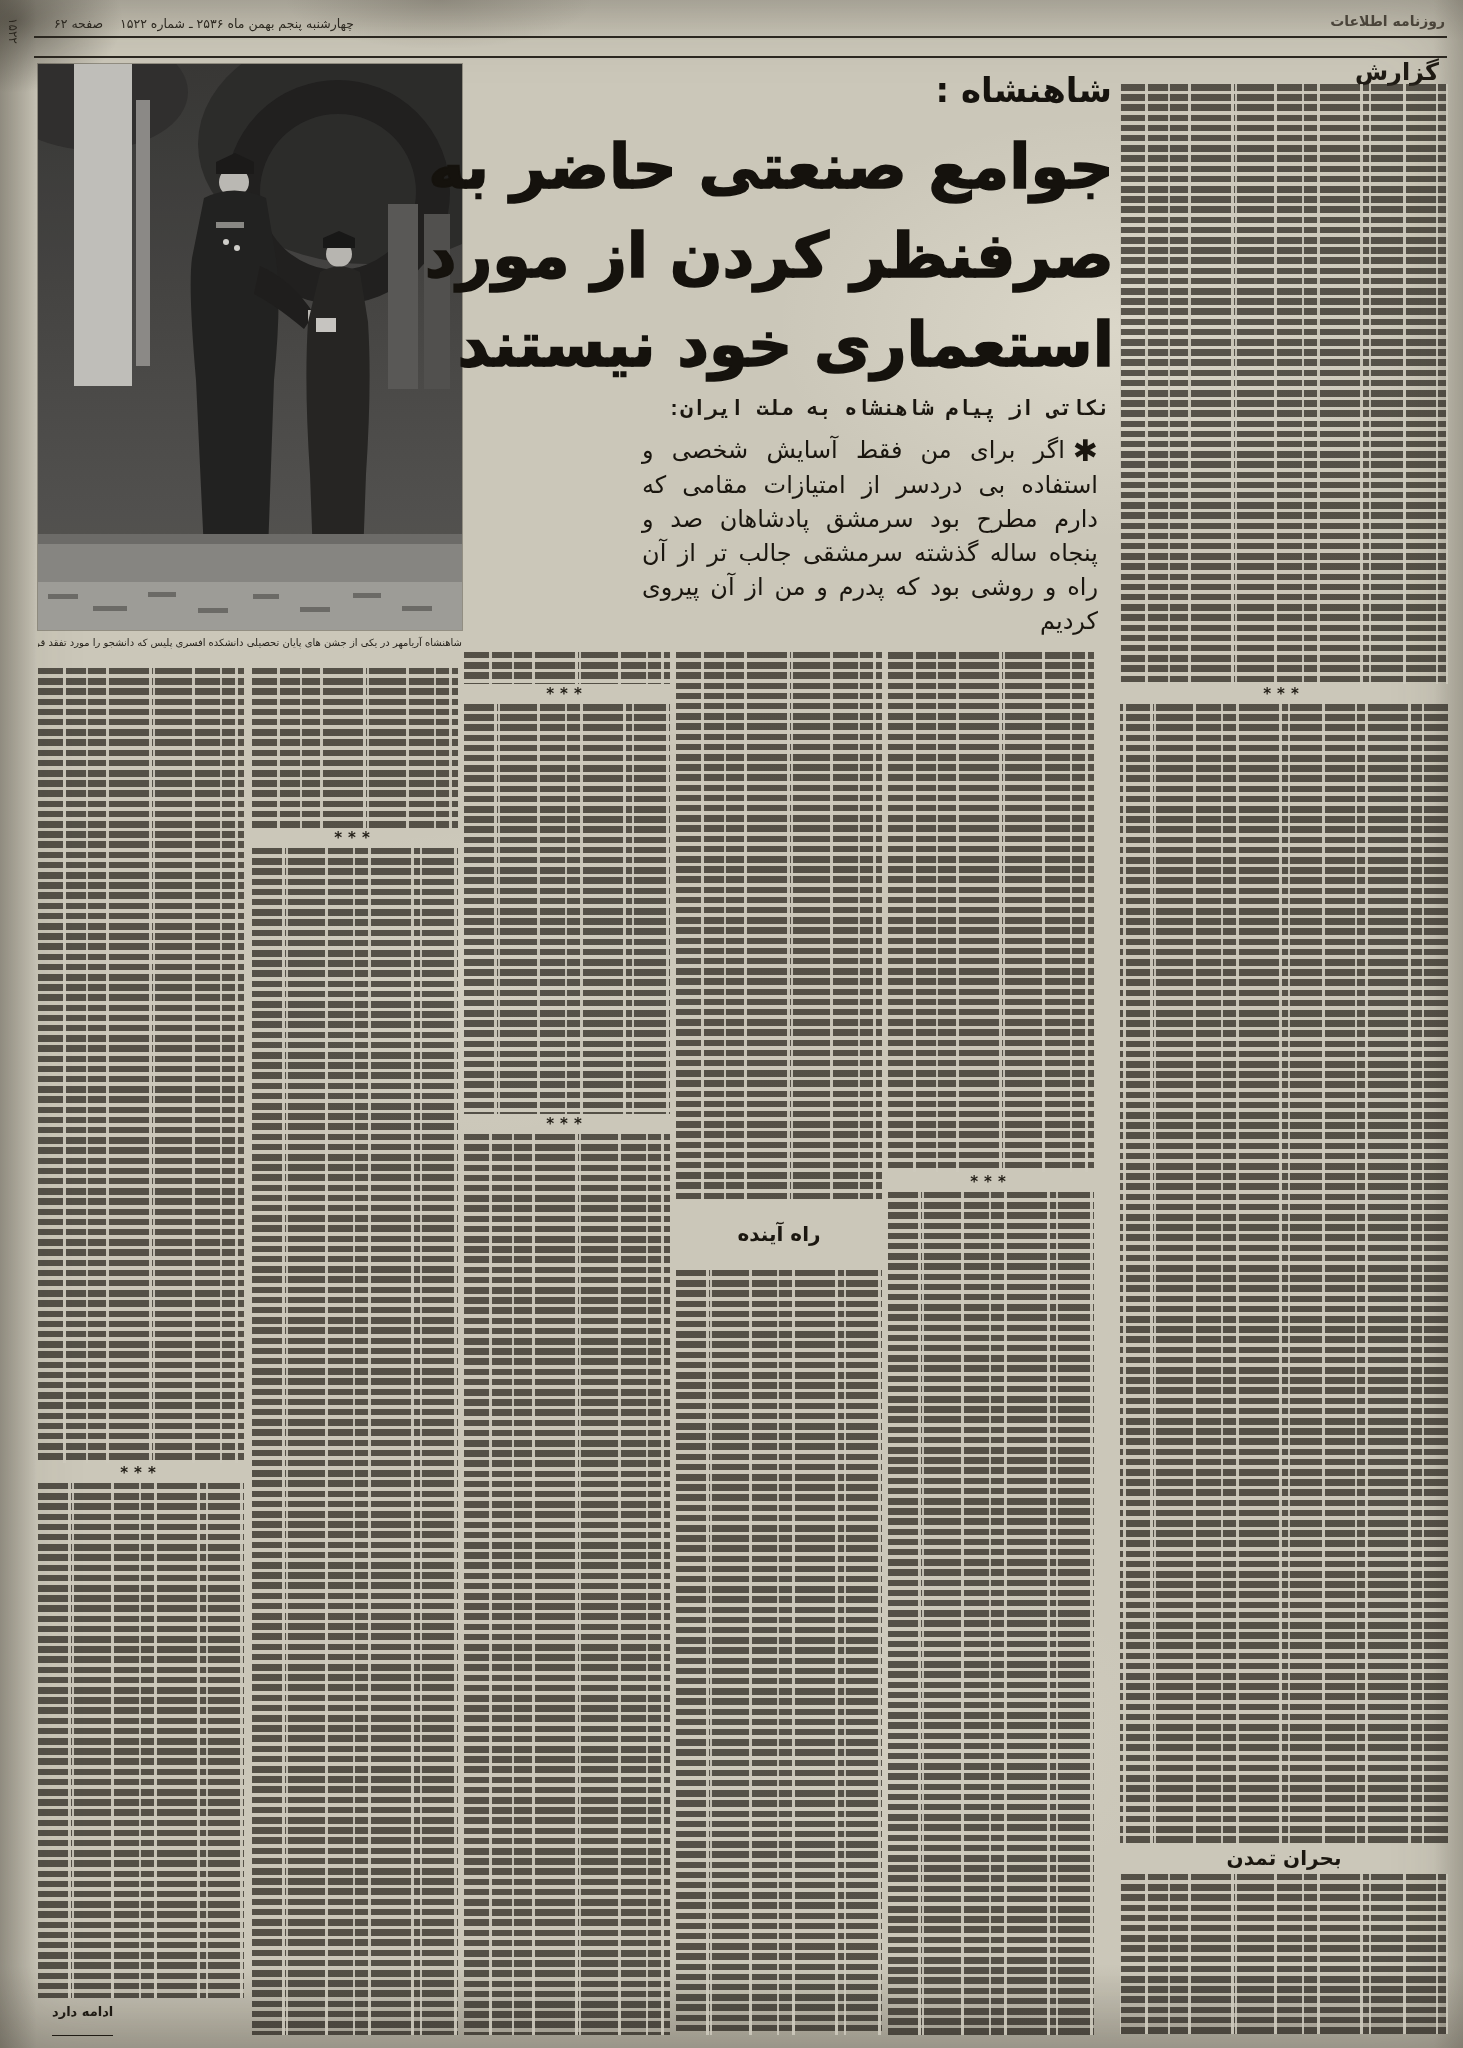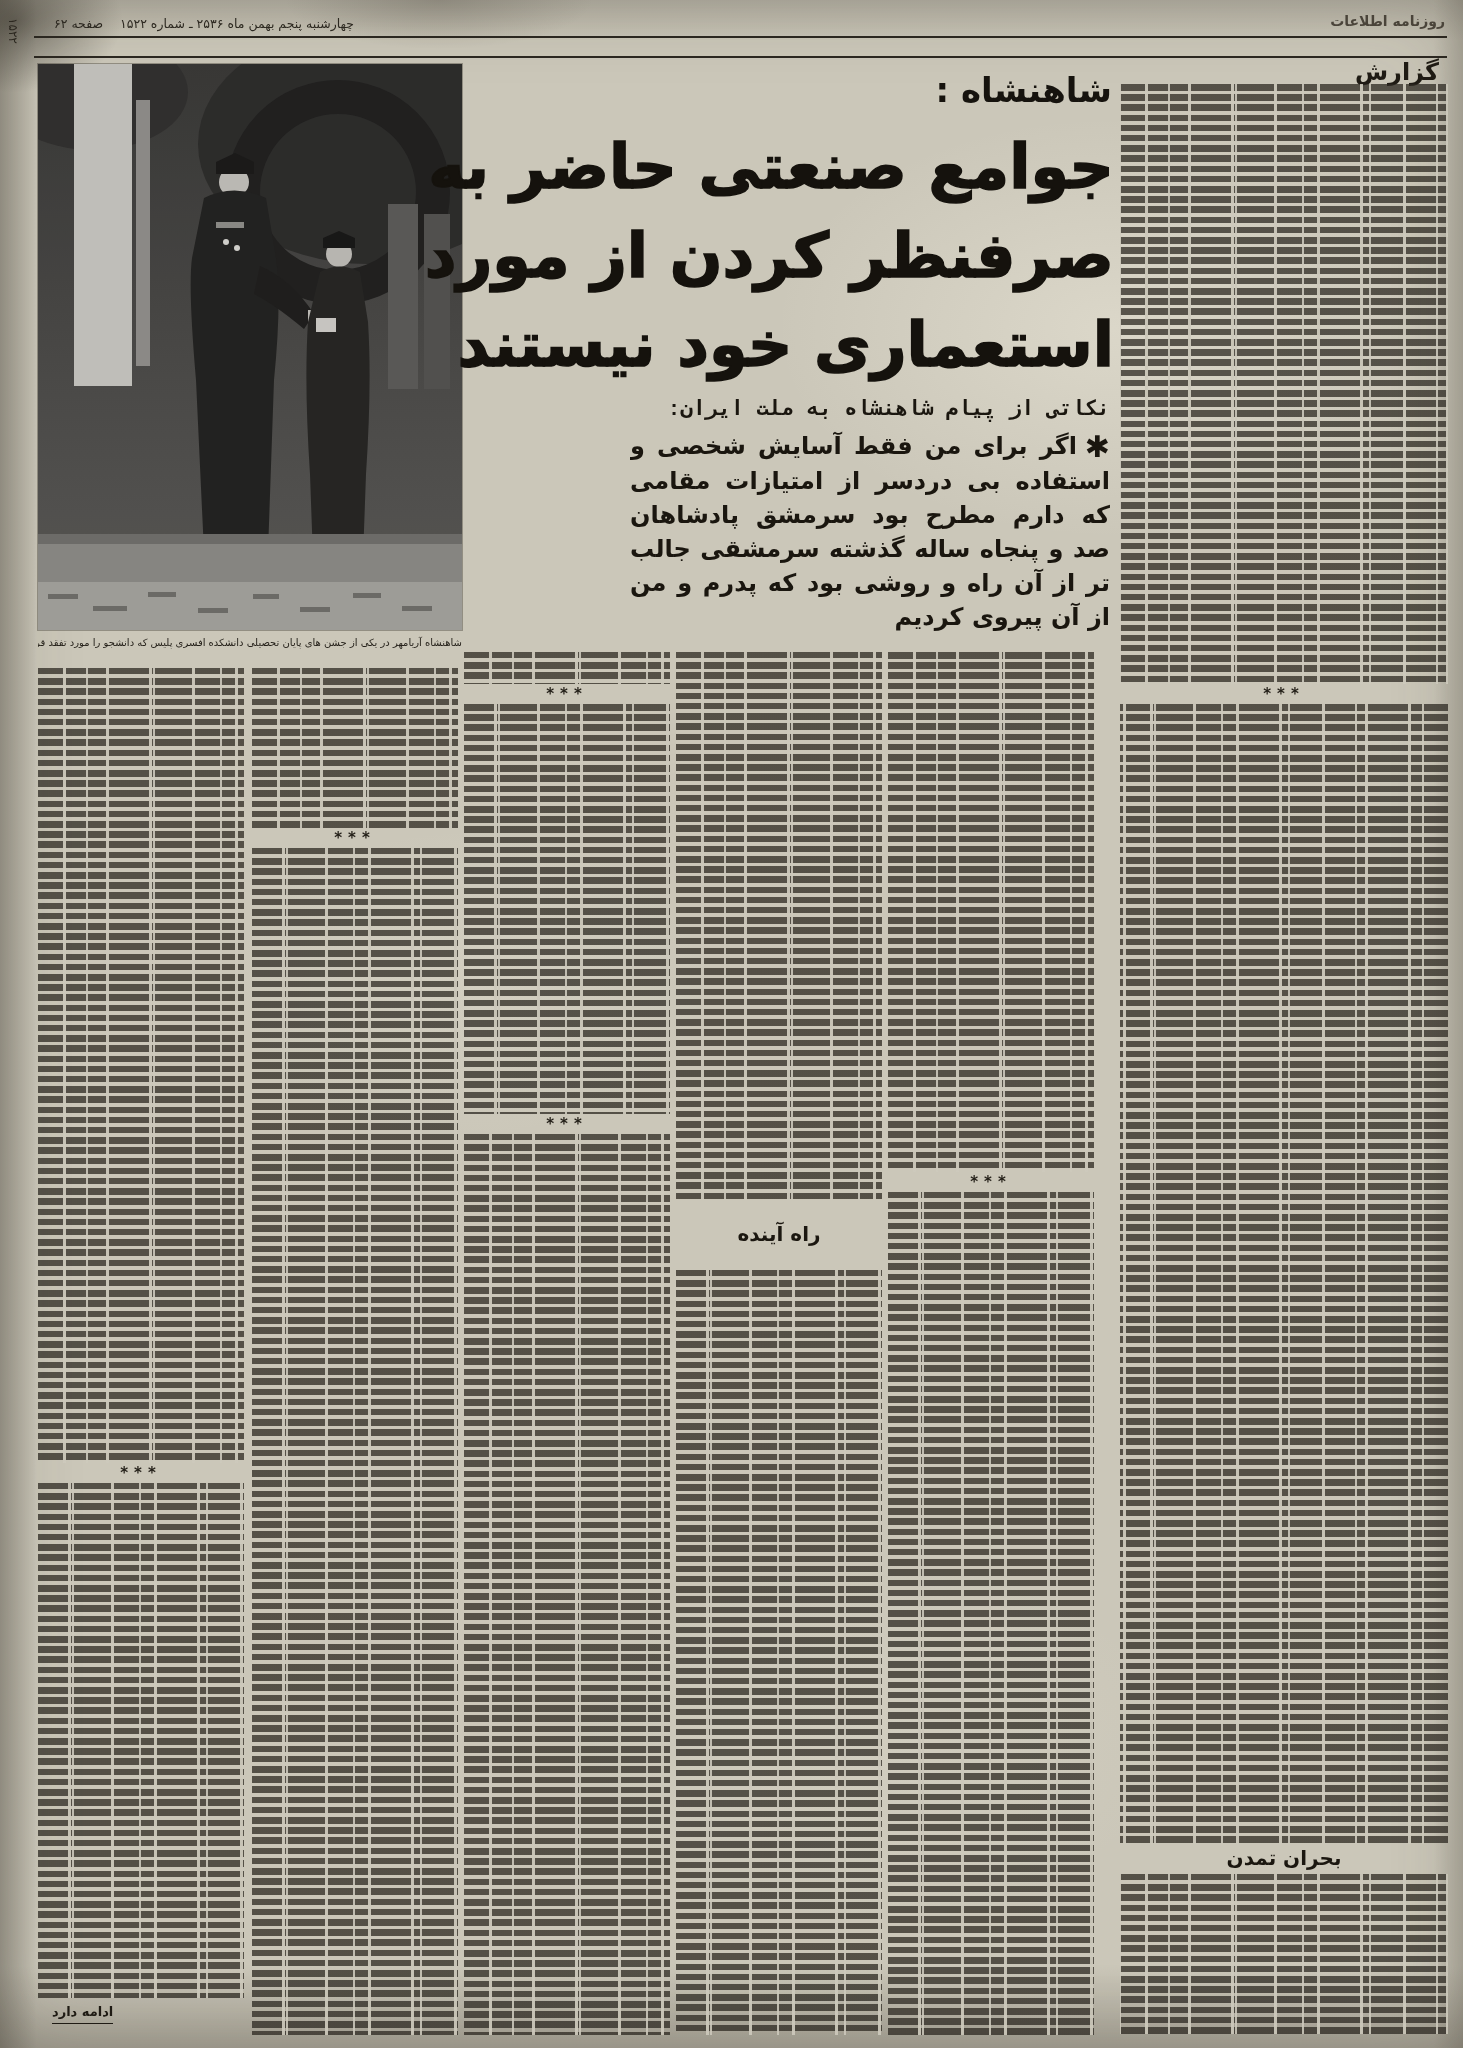--- a/index.html
+++ b/index.html
@@ -62,21 +62,21 @@
     color:#15120d;direction:rtl;
     text-align:justify;text-align-last:justify;
     -webkit-text-stroke:1.6px #15120d;
     white-space:nowrap;
   }
 
   
   .intro{position:absolute;left:630px;top:396px;width:480px;height:244px;overflow:hidden;direction:rtl;}
   .intro-lead{font-size:21px;font-weight:bold;color:#1a160f;text-align:right;margin-bottom:8px;font-family:Liberation Mono, monospace;}
   .intro-quote{
-    margin:0;font-size:24px;font-weight:bold;line-height:34px;color:#1a160f;
+    margin:12px;font-size:24px;font-weight:normal;line-height:34px;color:#1a160f;
     text-align:justify;
   }
   .star{font-size:30px;margin-left:8px;vertical-align:-3px;}
 
   
   .col{position:absolute;display:flex;flex-direction:column;overflow:hidden;}
   .greek{
     width:100%;flex:0 0 auto;
     filter:blur(0.3px);
     background-image:
@@ -98,21 +98,21 @@
     flex:0 0 auto;height:20px;line-height:20px;text-align:center;
     font-weight:bold;font-size:15px;letter-spacing:6px;color:#221e17;direction:ltr;
   }
   .col-heading{
     flex:0 0 auto;height:30px;line-height:28px;
     font-size:20px;font-weight:bold;text-align:center;color:#1b1710;direction:rtl;
   }
   .continued{
     position:absolute;left:52px;top:2004px;
     font-size:13px;font-weight:bold;color:#1f1b14;direction:rtl;
-    border-bottom:1px solid #1f1b14;padding-bottom:4px;
+    border-bottom:1px solid #1f1b14;padding-bottom:16px;
   }
 </style>
 </head>
 <body>
 
 <div class="page">
 
   <div class="edge-number">۱۵۲۲</div>
   <div class="abs mast-small" style="left:54px;top:16px;">صفحه ۶۲</div>
   <div class="abs mast-small" style="left:120px;top:16px;">چهارشنبه پنجم بهمن ماه ۲۵۳۶ ـ شماره ۱۵۲۲</div>

